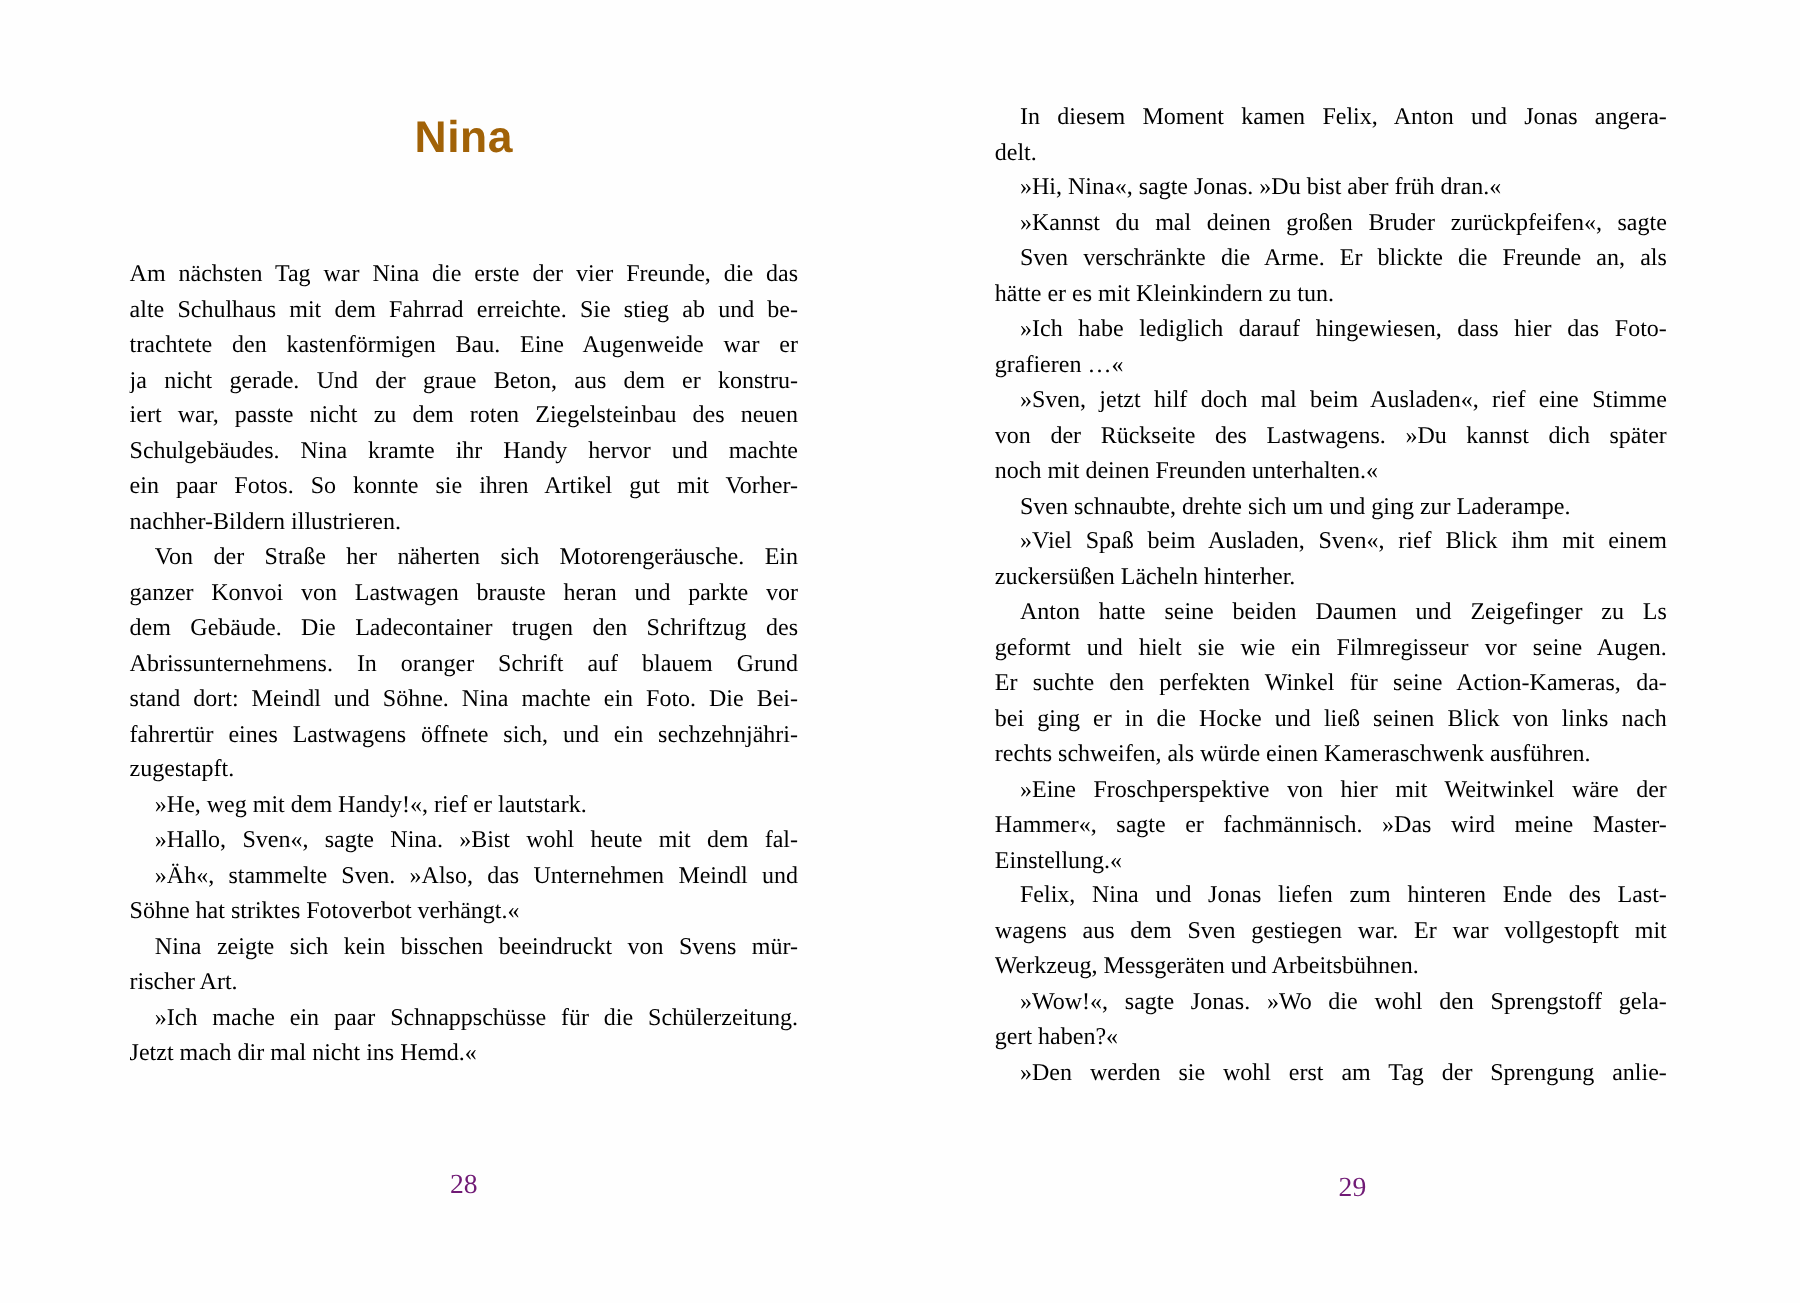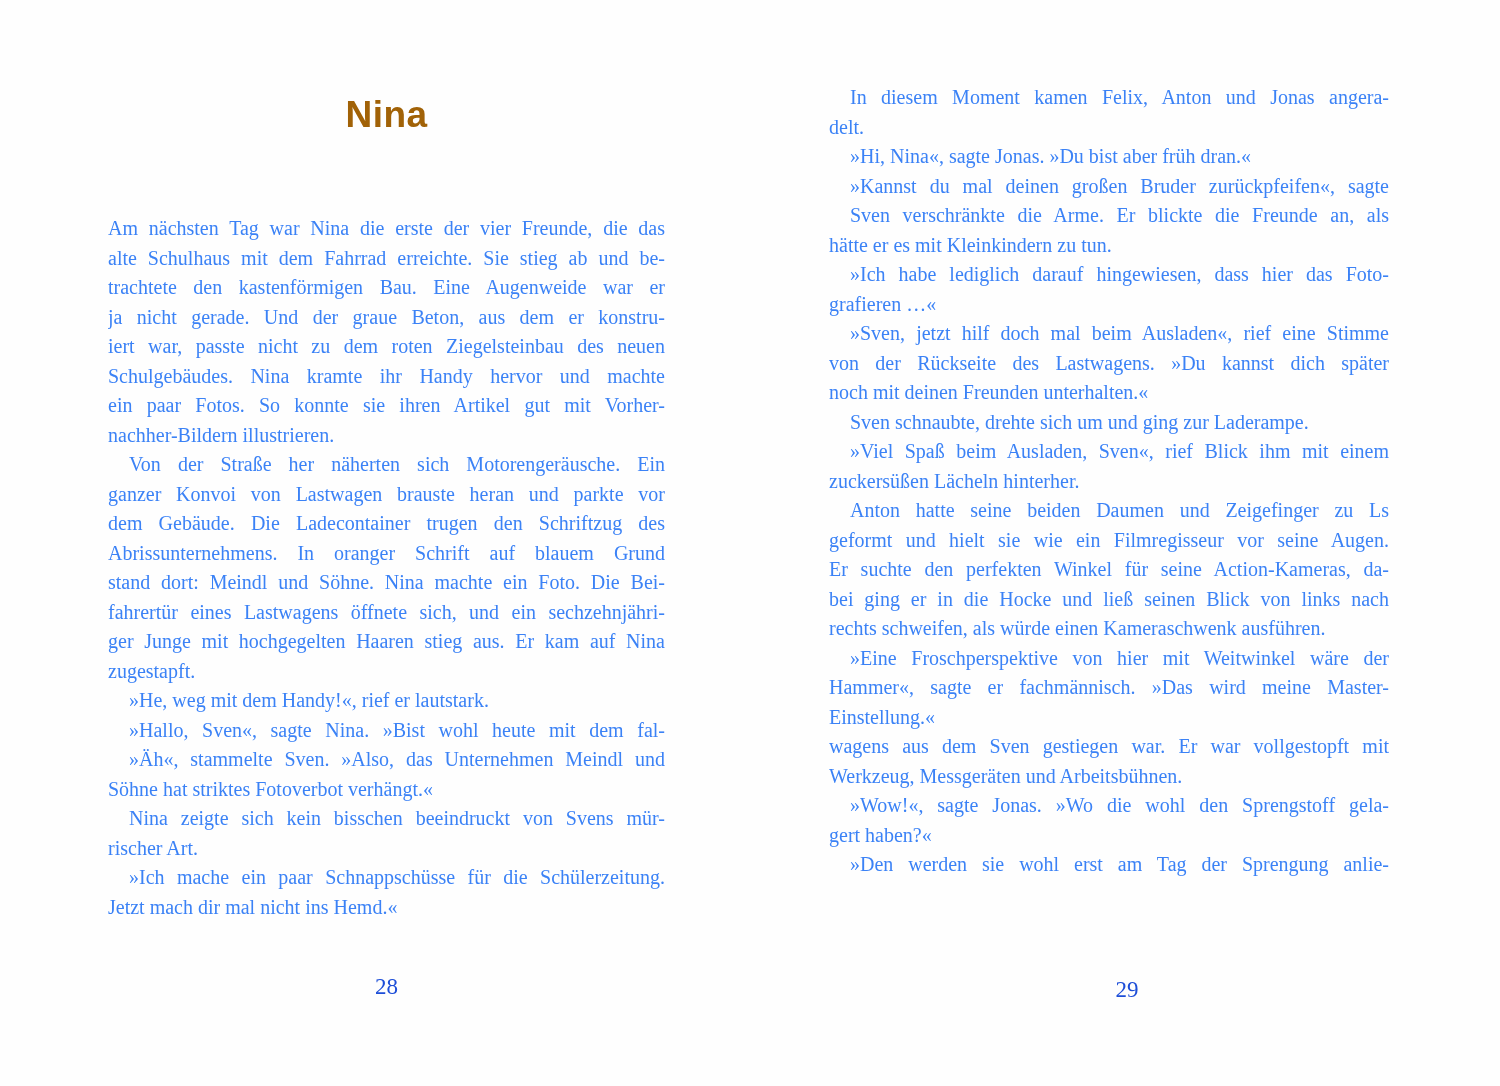--- a/index.html
+++ b/index.html
@@ -25,42 +25,42 @@
     font-family: "Liberation Sans", sans-serif;
     font-size: 37px;
     font-weight: 700;
     letter-spacing: 0.5px;
     color: #a16207;
   }
   .text-col {
     position: absolute;
     font-size: 20px;
     line-height: 29.5px;
-    color: #3b82f6;
+    color: #000000;
   }
   #left-col  { left: 108px; top: 214px; width: 557px; }
   #right-col { left: 829px; top: 83px;  width: 560px; }
   .line {
     height: 29.5px;
     overflow: hidden;
   }
   .justify {
     text-align: justify;
     text-align-last: justify;
   }
   .last {
     text-align: left;
     text-align-last: left;
     font-family: Liberation Serif, serif;
   }
   .indent { text-indent: 21px; }
   .page-number {
     position: absolute;
     font-size: 23px;
-    color: #1d4ed8;
+    color: #701a75;
     text-align: center;
   }
   #page-num-left  { left: 108px; width: 557px; top: 974px; }
   #page-num-right { left: 847px; width: 560px; top: 977px; }
 </style>
 </head>
 <body>
 
 <div class="spread">
 
@@ -74,21 +74,20 @@
         <div class="line justify">iert war, passte nicht zu dem roten Ziegelsteinbau des neuen</div>
         <div class="line justify">Schulgebäudes. Nina kramte ihr Handy hervor und machte</div>
         <div class="line justify">ein paar Fotos. So konnte sie ihren Artikel gut mit Vorher-</div>
         <div class="line last">nachher-Bildern illustrieren.</div>
         <div class="line justify indent">Von der Straße her näherten sich Motorengeräusche. Ein</div>
         <div class="line justify">ganzer Konvoi von Lastwagen brauste heran und parkte vor</div>
         <div class="line justify">dem Gebäude. Die Ladecontainer trugen den Schriftzug des</div>
         <div class="line justify">Abrissunternehmens. In oranger Schrift auf blauem Grund</div>
         <div class="line justify">stand dort: Meindl und Söhne. Nina machte ein Foto. Die Bei-</div>
         <div class="line justify">fahrertür eines Lastwagens öffnete sich, und ein sechzehnjähri-</div>
-        <div class="line justify">ger Junge mit hochgegelten Haaren stieg aus. Er kam auf Nina</div>
         <div class="line last">zugestapft.</div>
         <div class="line last indent">»He, weg mit dem Handy!«, rief er lautstark.</div>
         <div class="line justify indent">»Hallo, Sven«, sagte Nina. »Bist wohl heute mit dem fal-</div>
         <div class="line justify indent">»Äh«, stammelte Sven. »Also, das Unternehmen Meindl und</div>
         <div class="line last">Söhne hat striktes Fotoverbot verhängt.«</div>
         <div class="line justify indent">Nina zeigte sich kein bisschen beeindruckt von Svens mür-</div>
         <div class="line last">rischer Art.</div>
         <div class="line justify indent">»Ich mache ein paar Schnappschüsse für die Schülerzeitung.</div>
         <div class="line last">Jetzt mach dir mal nicht ins Hemd.«</div>
       </div>
@@ -112,20 +111,21 @@
         <div class="line justify indent">»Viel Spaß beim Ausladen, Sven«, rief Blick ihm mit einem</div>
         <div class="line last">zuckersüßen Lächeln hinterher.</div>
         <div class="line justify indent">Anton hatte seine beiden Daumen und Zeigefinger zu Ls</div>
         <div class="line justify">geformt und hielt sie wie ein Filmregisseur vor seine Augen.</div>
         <div class="line justify">Er suchte den perfekten Winkel für seine Action-Kameras, da-</div>
         <div class="line justify">bei ging er in die Hocke und ließ seinen Blick von links nach</div>
         <div class="line last">rechts schweifen, als würde einen Kameraschwenk ausführen.</div>
         <div class="line justify indent">»Eine Froschperspektive von hier mit Weitwinkel wäre der</div>
         <div class="line justify">Hammer«, sagte er fachmännisch. »Das wird meine Master-</div>
         <div class="line last">Einstellung.«</div>
+        <div class="line justify indent">Felix, Nina und Jonas liefen zum hinteren Ende des Last-</div>
         <div class="line justify">wagens aus dem Sven gestiegen war. Er war vollgestopft mit</div>
         <div class="line last">Werkzeug, Messgeräten und Arbeitsbühnen.</div>
         <div class="line justify indent">»Wow!«, sagte Jonas. »Wo die wohl den Sprengstoff gela-</div>
         <div class="line last">gert haben?«</div>
         <div class="line justify indent">»Den werden sie wohl erst am Tag der Sprengung anlie-</div>
       </div>
     <div class="page-number" id="page-num-right">29</div>
   </section>
 
 </div>

